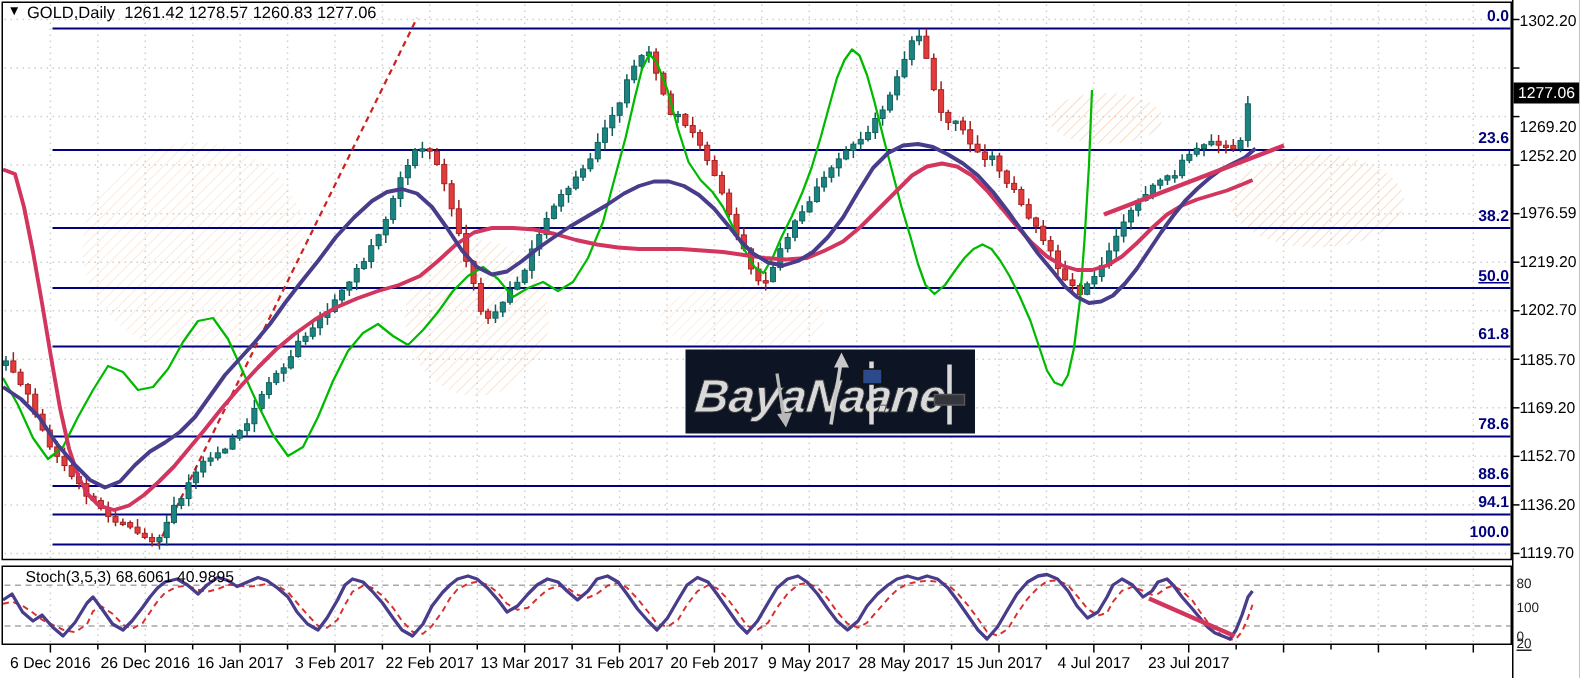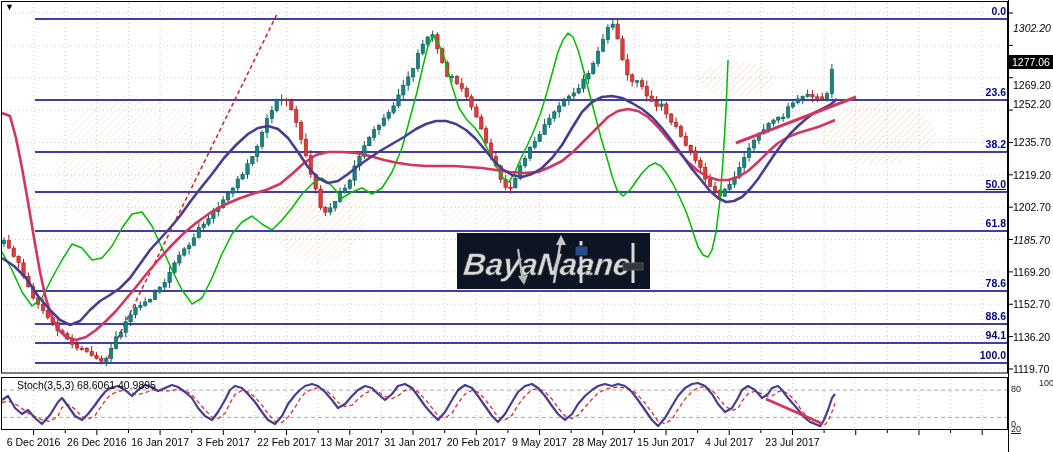--- a/index.html
+++ b/index.html
@@ -529,30 +529,31 @@
         <line x1="824.1" y1="430" x2="824.1" y2="433"></line>
         <line x1="855.72" y1="430" x2="855.72" y2="435"></line>
         <line x1="887.34" y1="430" x2="887.34" y2="433"></line>
         <line x1="918.96" y1="430" x2="918.96" y2="435"></line>
         <line x1="950.58" y1="430" x2="950.58" y2="433"></line>
         <line x1="982.2" y1="430" x2="982.2" y2="435"></line>
       </g>
     </svg>
 
   <span id="symdd">▼</span>
+  <span id="title"><span>GOLD,Daily</span>&nbsp;&nbsp;<span>1261.42 1278.57 1260.83 1277.06</span></span>
 
   <div id="price-labels">
-      <span class="pricelbl" style="top: 22px; font-style: italic;">1302.20</span>
+      <span class="pricelbl" style="top: 8px;">1302.20</span>
       <span class="pricelbl" style="top: 55px; text-align: center;">1285.70</span>
       <span class="pricelbl" style="top: 79px;">1269.20</span>
       <span class="pricelbl" style="top: 98px;">1252.20</span>
-      <span class="pricelbl" style="top: 136.44px;">1235.70</span>
+      <span class="pricelbl" style="top: 136.44px;">1976.59</span>
       <span class="pricelbl" style="top: 168.8px;">1219.20</span>
       <span class="pricelbl" style="top: 201.16px;">1202.70</span>
-      <span class="pricelbl" style="top: 233.52px; font-style: italic;">1185.70</span>
+      <span class="pricelbl" style="top: 233.52px;">1185.70</span>
       <span class="pricelbl" style="top: 265.88px;">1169.20</span>
       <span class="pricelbl" style="top: 298.24px;">1152.70</span>
       <span class="pricelbl" style="top: 330.6px;">1136.20</span>
       <span class="pricelbl" style="top: 362.96px;">1119.70</span>
     </div>
   <div id="fib-labels">
       <span class="fiblbl" style="top: 5px;">0.0</span>
       <span class="fiblbl" style="top: 86px;">23.6</span>
       <span class="fiblbl" style="top: 138px;">38.2</span>
       <span class="fiblbl" style="top: 178px; text-decoration: underline;">50.0</span>
@@ -562,30 +563,30 @@
       <span class="fiblbl" style="top: 329px;">94.1</span>
       <span class="fiblbl" style="top: 349px;">100.0</span>
     </div>
   <div id="date-labels">
       <span class="datelbl" style="left: 33.6px; text-align: right;">6 Dec 2016</span>
       <span class="datelbl" style="left: 96.84px;">26 Dec 2016</span>
       <span class="datelbl" style="left: 160.08px;">16 Jan 2017</span>
       <span class="datelbl" style="left: 223.32px;">3 Feb 2017</span>
       <span class="datelbl" style="left: 286.56px;">22 Feb 2017</span>
       <span class="datelbl" style="left: 349.8px;">13 Mar 2017</span>
-      <span class="datelbl" style="left: 413.04px;">31 Jan 2017</span>
+      <span class="datelbl" style="left: 413.04px;">31 Feb 2017</span>
       <span class="datelbl" style="left: 476.28px;">20 Feb 2017</span>
       <span class="datelbl" style="left: 539.52px;">9 May 2017</span>
       <span class="datelbl" style="left: 602.76px;">28 May 2017</span>
       <span class="datelbl" style="left: 666px;">15 Jun 2017</span>
       <span class="datelbl" style="left: 729.24px;">4 Jul 2017</span>
       <span class="datelbl" style="left: 792.48px;">23 Jul 2017</span>
     </div>
   <div id="stoch-scale">
-      <span class="stochlbl" style="top: 378px; margin-left: 28px;">100</span>
+      <span class="stochlbl" style="top: 400px;">100</span>
       <span class="stochlbl" style="top: 384px;">80</span>
       <span class="stochlbl" style="top: 424px; text-decoration: underline;">20</span>
       <span class="stochlbl" style="top: 419px;">0</span>
     </div>
 
   <div id="pricetag">1277.06</div>
   <div id="stoch-title">Stoch(3,5,3) 68.6061 40.9895</div>
 
   <div id="watermark">
     <svg width="193" height="56">

